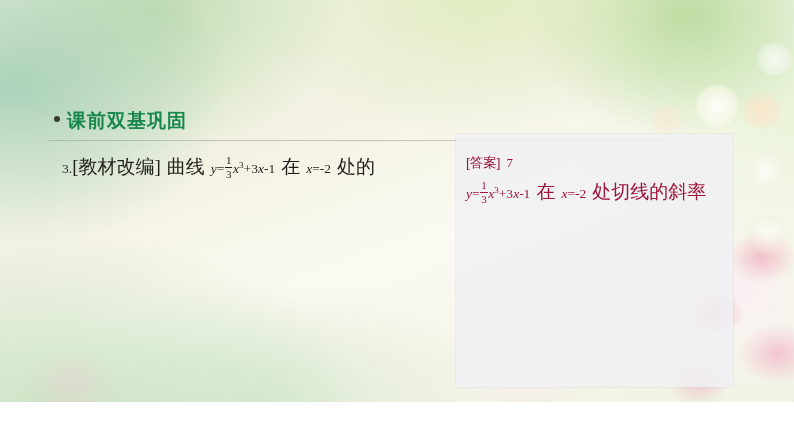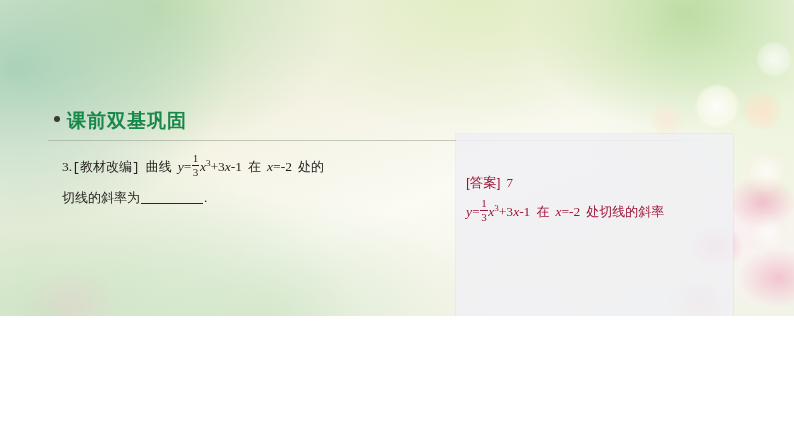--- a/index.html
+++ b/index.html
@@ -9,21 +9,21 @@
   body {
     width: 794px;
     height: 447px;
     overflow: hidden;
     font-family: "Liberation Serif", serif;
   }
 
   #slide {
     position: relative;
     width: 794px;
-    height: 316px;
+    height: 402px;
     overflow: hidden;
     background: #f4f3e4;
   }
 
   
   .bg-layer {
     position: absolute;
     inset: 0;
     pointer-events: none;
   }
@@ -91,22 +91,22 @@
   #question {
     position: absolute;
     left: 62px; top: 152px;
     width: 360px;
     color: #211f1c;
     font-size: 13.5px;
     line-height: 30px;
   }
   .q-line { white-space: nowrap; }
   .cn {
-    font-family: Liberation Mono, monospace;
-    font-size: 13px;
+    font-family: Liberation Serif, serif;
+    font-size: 19px;
   }
   .mi {
     font-family: "Liberation Serif", serif;
     font-style: italic;
   }
   .mn {
     font-family: "Liberation Serif", serif;
     font-style: normal;
   }
   .frac {
@@ -139,21 +139,20 @@
     background: rgba(240,240,243,0.86);
     box-shadow: 0 0 0 0.5px rgba(210,210,214,0.55);
   }
   #answer-body {
     position: absolute;
     left: 10px; top: 14px;
     width: 262px;
     color: #9e1438;
     font-size: 13.5px;
     line-height: 29px;
-    margin-top: 20px;
   }
   .a-line { white-space: nowrap; }
   .tag {
     font-family: "Liberation Sans", sans-serif;
     font-size: 13.5px;
   }
   .ans-val {
     font-family: "Liberation Serif", serif;
     font-size: 13px;
   }
@@ -179,23 +178,20 @@
     <div id="section-title">课前双基巩固</div>
     <div id="header-rule"></div>
   </div>
 
   <div id="question">
 
     <div class="q-line">
       <span class="mn">3.</span><span class="cn">[教材改编]</span><span class="gap"></span><span class="cn">曲线</span><span class="gap"></span><span class="mi">y</span><span class="mn">=</span><span class="frac"><span class="num mn">1</span><span class="bar"></span><span class="den mn">3</span></span><span class="mi">x</span><sup class="exp mn">3</sup><span class="mn">+3</span><span class="mi">x</span><span class="mn">-1</span><span class="gap"></span><span class="cn">在</span><span class="gap"></span><span class="mi">x</span><span class="mn">=</span><span class="mn">-2</span><span class="gap"></span><span class="cn">处的</span>
     </div>
 
-    <div class="q-line">
-      <span class="cn">切线的斜率为</span><span class="blank"></span><span class="mn">.</span>
-    </div>
 
   </div>
 
   <div id="answer-panel">
     <div id="answer-body">
 
       <div class="a-line">
         <span class="tag">[答案]</span><span class="gap"></span><span class="ans-val">7</span>
       </div>
 

